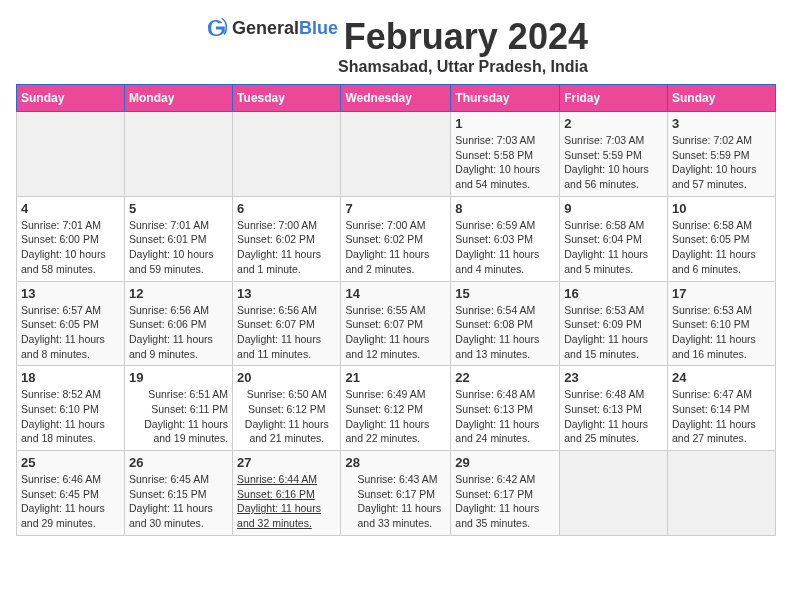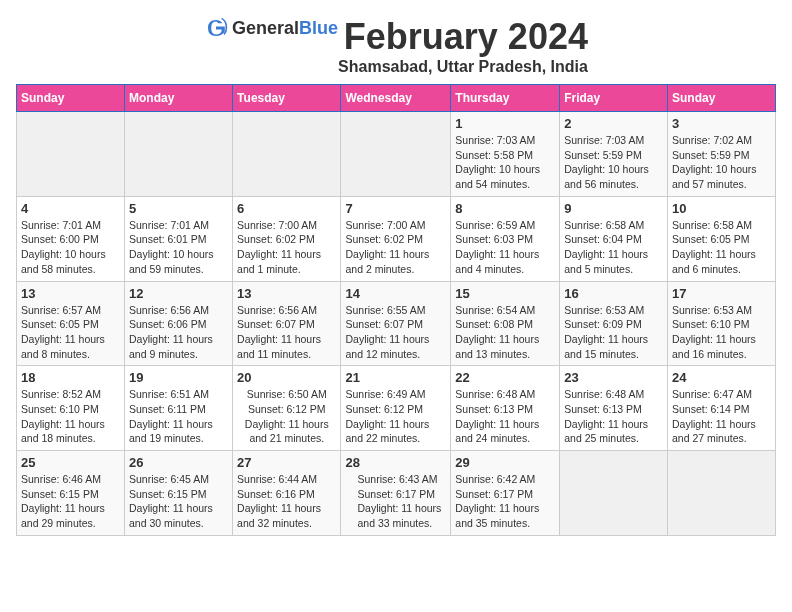--- a/index.html
+++ b/index.html
@@ -236,21 +236,21 @@
       </tr>
       <tr>
         <td>
           <span class="day-number">18</span>
           <div class="day-info" style="white-space: pre-line;">Sunrise: 8:52 AM
 Sunset: 6:10 PM
 Daylight: 11 hours and 18 minutes.</div>
         </td>
         <td>
           <span class="day-number">19</span>
-          <div class="day-info" style="white-space: pre-line;">Sunrise: 6:51 AM
+          <div class="day-info" style="white-space: pre-line; text-align: right;">Sunrise: 6:51 AM
 Sunset: 6:11 PM
 Daylight: 11 hours and 19 minutes.</div>
         </td>
         <td>
           <span class="day-number">20</span>
           <div class="day-info" style="white-space: pre-line; text-align: center;">Sunrise: 6:50 AM
 Sunset: 6:12 PM
 Daylight: 11 hours and 21 minutes.</div>
         </td>
         <td>
@@ -275,32 +275,32 @@
           <span class="day-number">24</span>
           <div class="day-info" style="white-space: pre-line;">Sunrise: 6:47 AM
 Sunset: 6:14 PM
 Daylight: 11 hours and 27 minutes.</div>
         </td>
       </tr>
       <tr>
         <td>
           <span class="day-number">25</span>
           <div class="day-info" style="white-space: pre-line;">Sunrise: 6:46 AM
-Sunset: 6:15 PM
+Sunset: 6:45 PM
 Daylight: 11 hours and 29 minutes.</div>
         </td>
         <td>
           <span class="day-number">26</span>
           <div class="day-info" style="white-space: pre-line;">Sunrise: 6:45 AM
 Sunset: 6:15 PM
 Daylight: 11 hours and 30 minutes.</div>
         </td>
         <td>
           <span class="day-number">27</span>
-          <div class="day-info" style="white-space: pre-line;">Sunrise: 6:44 AM
+          <div class="day-info" style="white-space: pre-line; text-decoration: underline;">Sunrise: 6:44 AM
 Sunset: 6:16 PM
 Daylight: 11 hours and 32 minutes.</div>
         </td>
         <td>
           <span class="day-number">28</span>
           <div class="day-info" style="white-space: pre-line; margin-left: 12px;">Sunrise: 6:43 AM
 Sunset: 6:17 PM
 Daylight: 11 hours and 33 minutes.</div>
         </td>
         <td>

